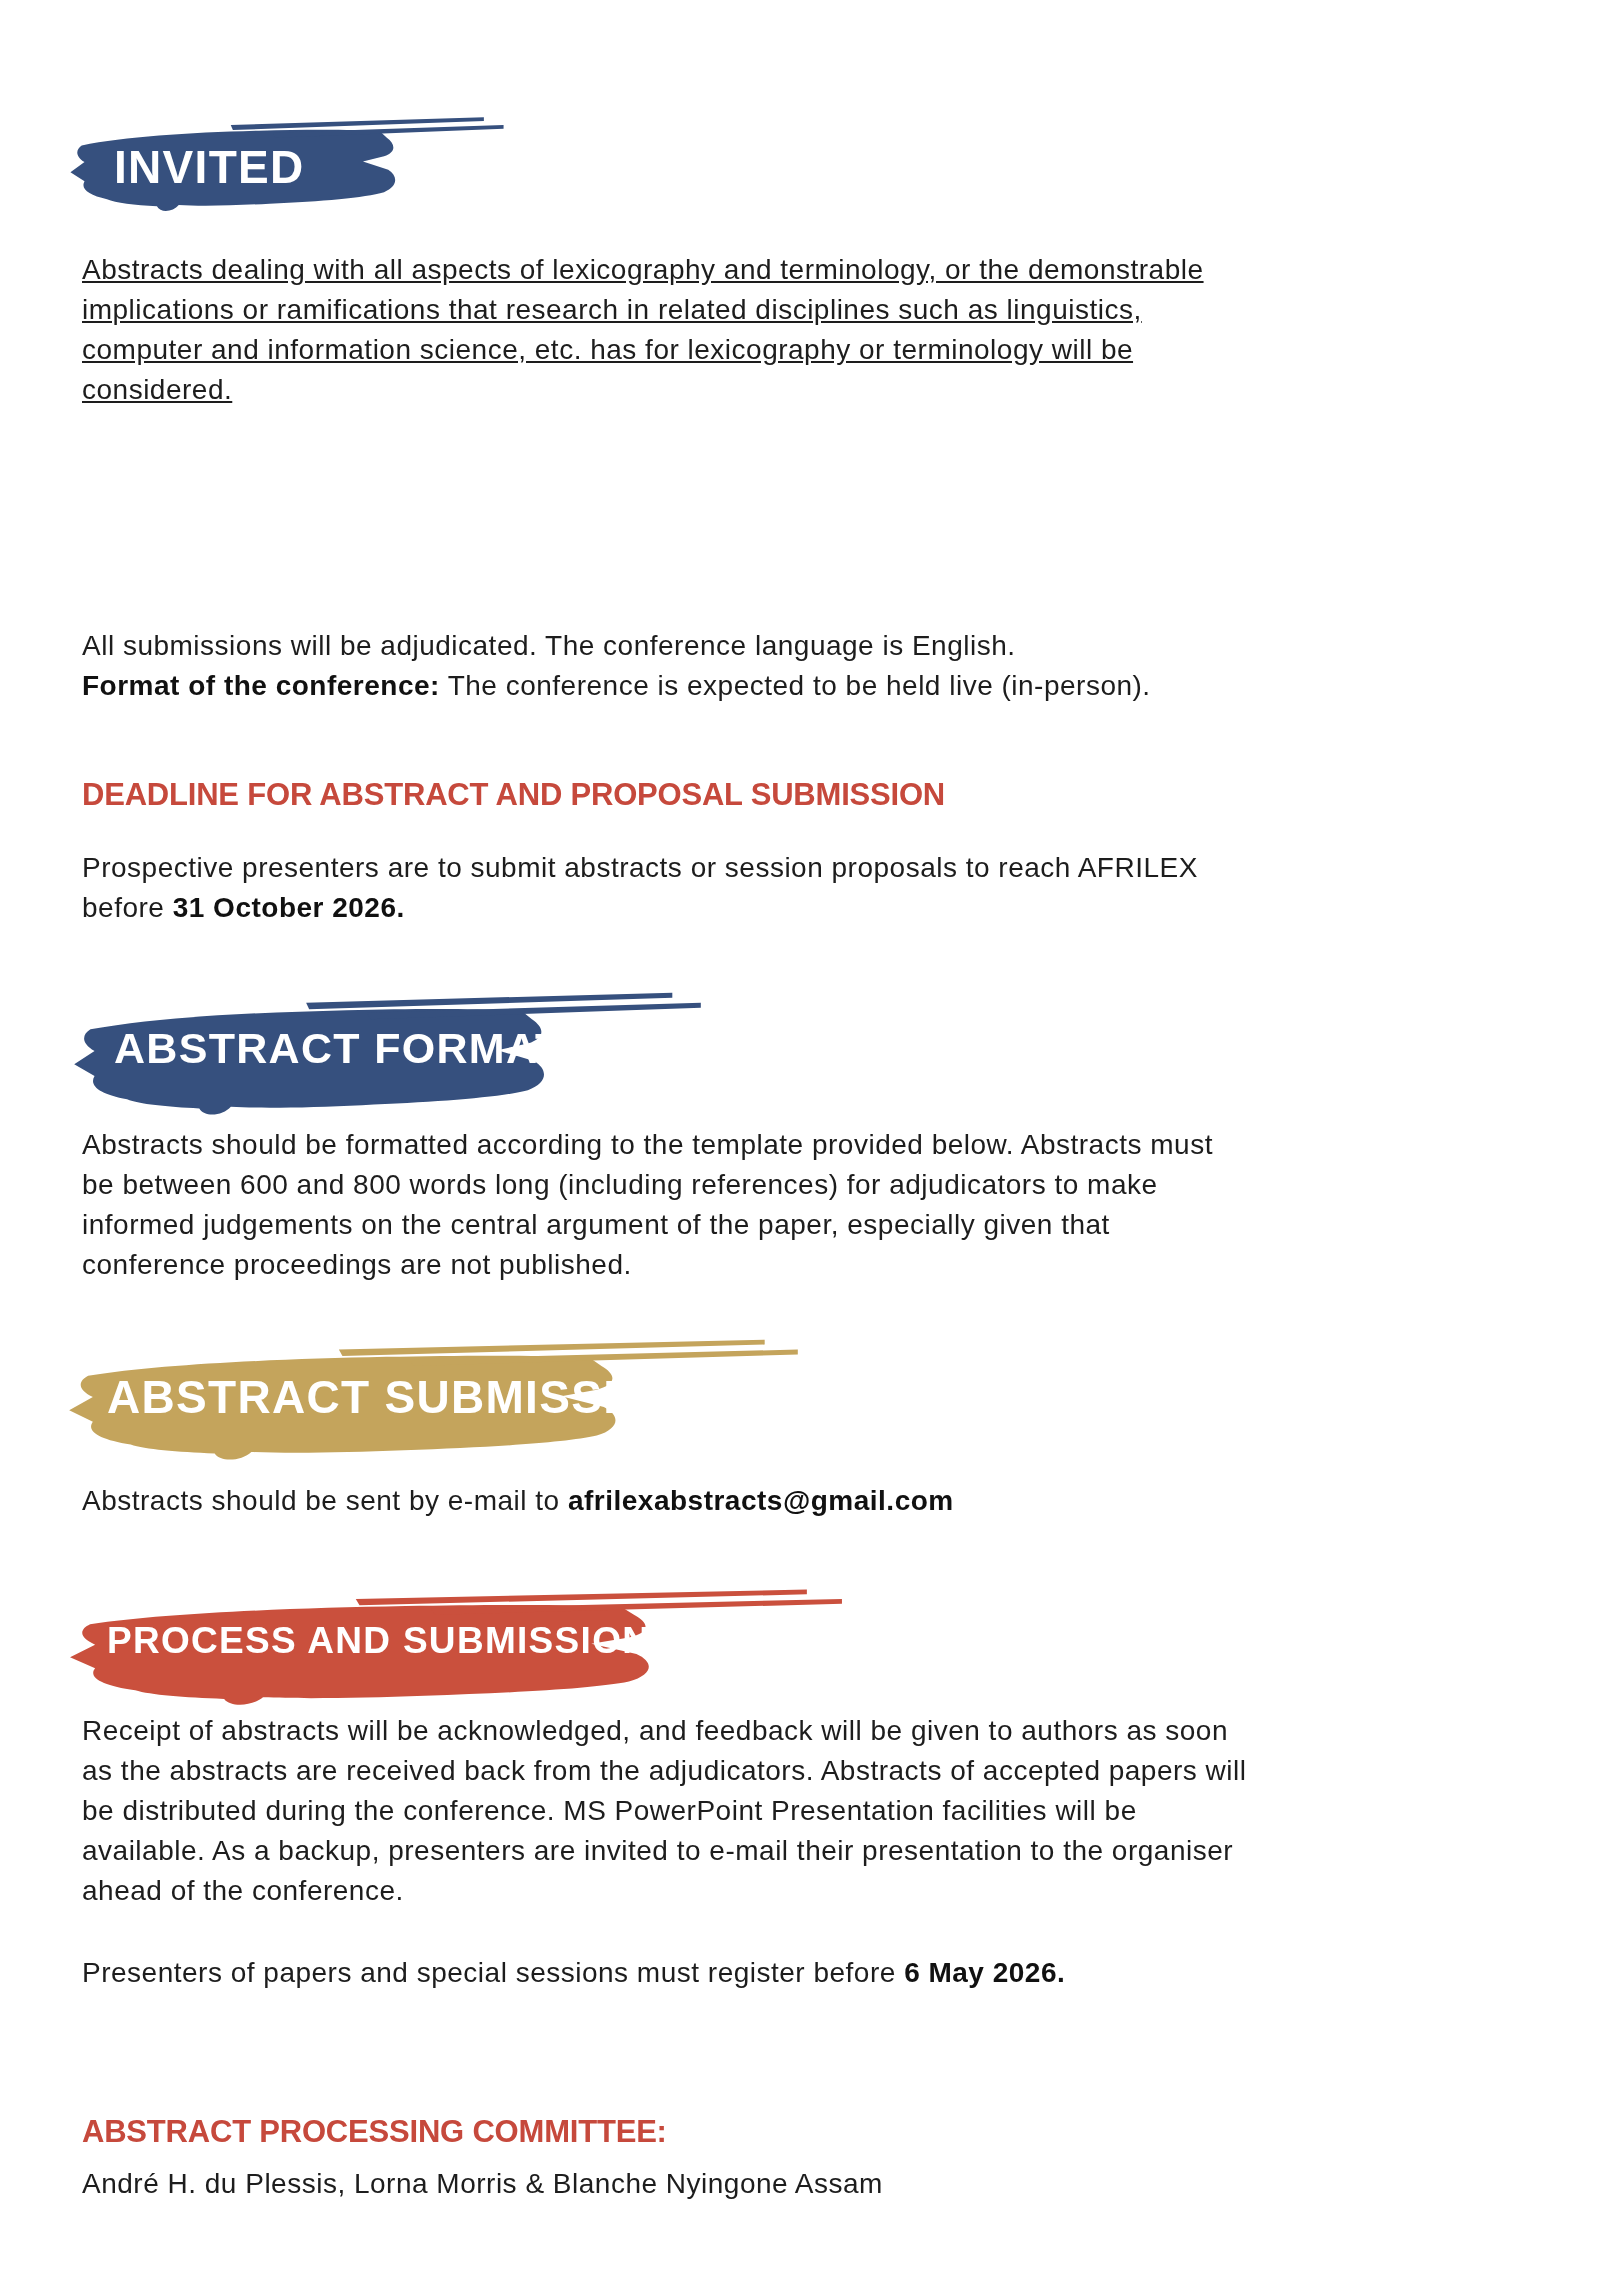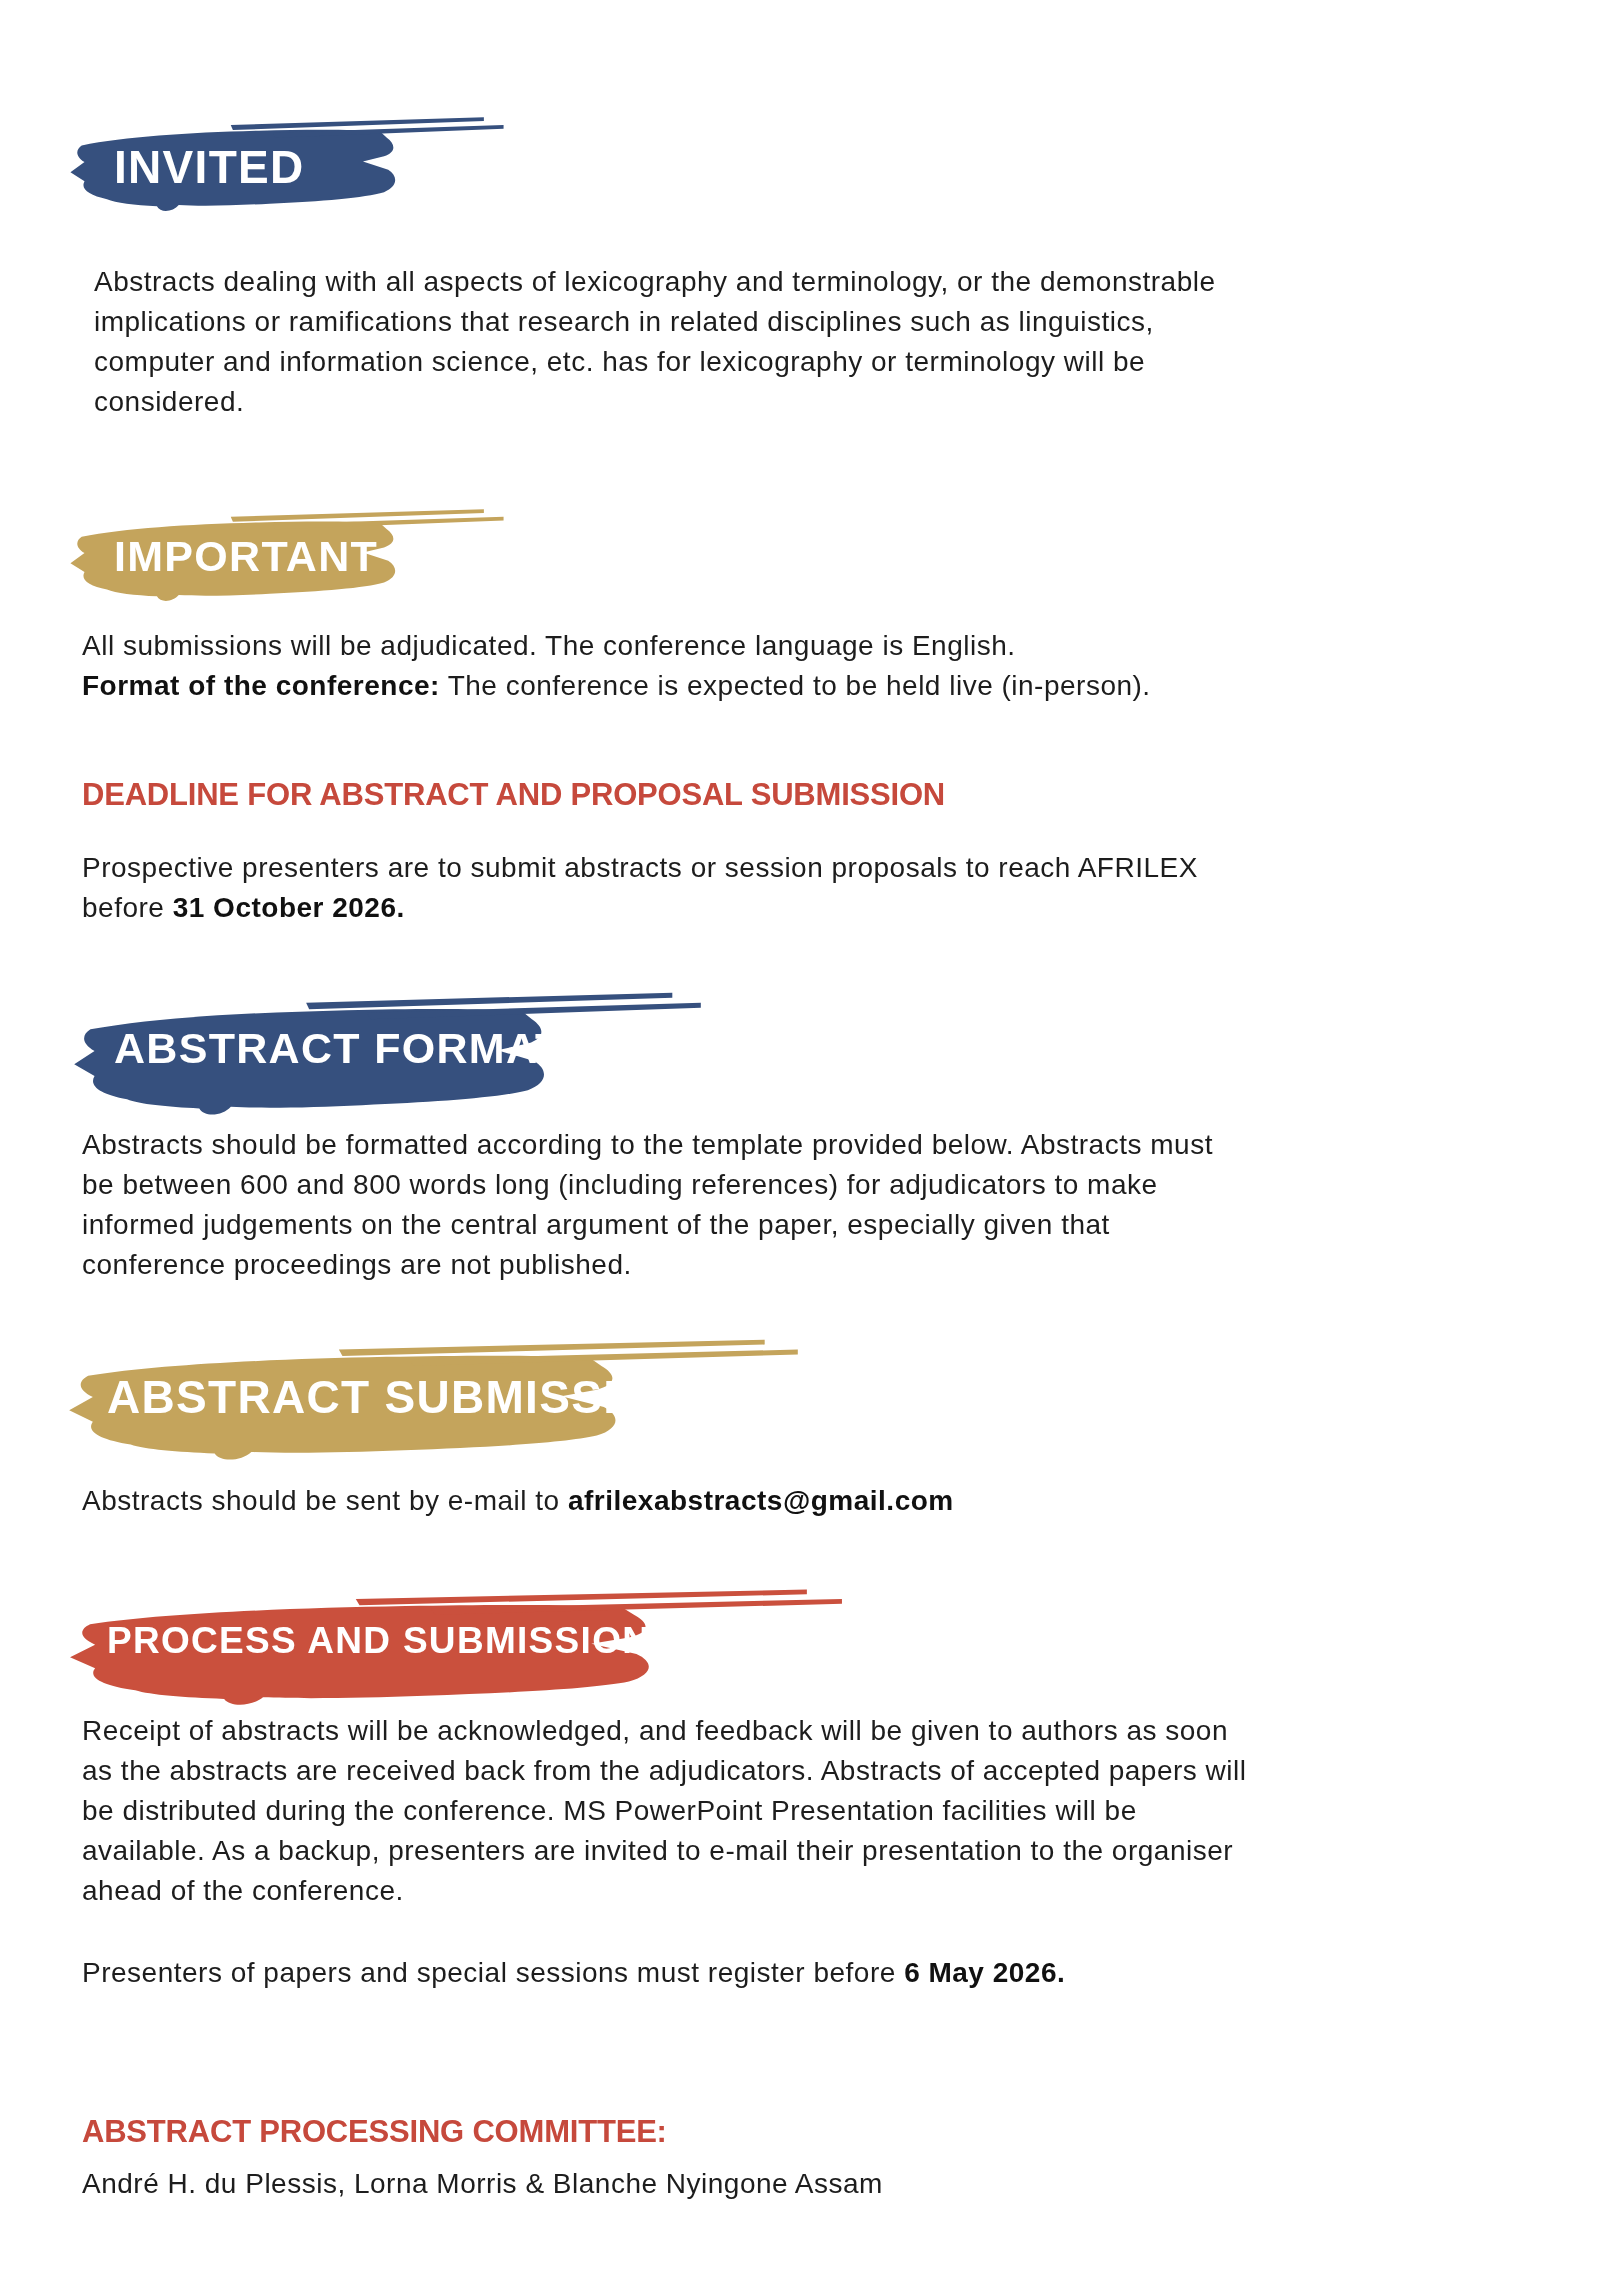--- a/index.html
+++ b/index.html
@@ -47,33 +47,25 @@
 
   <div class="banner c-blue" style="left:62px;top:116px;width:450px;height:96px;">
     <svg viewBox="0 0 640 150" preserveAspectRatio="none">
       <path fill="currentColor" d="M28,46 C90,32 180,26 280,23 C350,21 415,21 452,24 L462,34 C474,44 476,56 458,63 L428,71 L464,84 C478,94 478,110 458,119 C430,128 370,133 295,137 C245,140 196,141 166,139 C158,150 140,152 135,141 C103,139 76,136 64,130 C38,124 26,114 32,102 L12,88 L32,72 C18,62 20,52 28,46 Z"></path>
       <path fill="currentColor" d="M240,14 L600,2 L600,8 L243,22 Z"></path>
       <path fill="currentColor" d="M300,26 L628,14 L628,20 L303,34 Z"></path>
     </svg>
     <span class="label" style="font-size:46px;">INVITED</span>
   </div>
 
-  <p class="body-text" style="left:82px;top:250px;margin:12px;">Abstracts dealing with all aspects of lexicography and terminology, or the demonstrable
+  <p class="body-text" style="left:82px;top:250px;margin:0;text-decoration:underline;">Abstracts dealing with all aspects of lexicography and terminology, or the demonstrable
 implications or ramifications that research in related disciplines such as linguistics,
 computer and information science, etc. has for lexicography or terminology will be
 considered.</p>
 
-  <div class="banner c-gold" style="left:62px;top:508px;width:450px;height:94px;">
-    <svg viewBox="0 0 640 150" preserveAspectRatio="none">
-      <path fill="currentColor" d="M28,46 C90,32 180,26 280,23 C350,21 415,21 452,24 L462,34 C474,44 476,56 458,63 L428,71 L464,84 C478,94 478,110 458,119 C430,128 370,133 295,137 C245,140 196,141 166,139 C158,150 140,152 135,141 C103,139 76,136 64,130 C38,124 26,114 32,102 L12,88 L32,72 C18,62 20,52 28,46 Z"></path>
-      <path fill="currentColor" d="M240,14 L600,2 L600,8 L243,22 Z"></path>
-      <path fill="currentColor" d="M300,26 L628,14 L628,20 L303,34 Z"></path>
-    </svg>
-    <span class="label" style="font-size:43px;">IMPORTANT</span>
-  </div>
 
   <div class="line-pair" style="position:absolute;left:82px;top:626px;">
     <div>All submissions will be adjudicated. The conference language is English.</div>
     <div><strong>Format of the conference:</strong><span> The conference is expected to be held live (in-person).</span></div>
   </div>
 
   <h2 class="red-heading" style="left:82px;top:777px;margin:0;">DEADLINE FOR ABSTRACT AND PROPOSAL SUBMISSION</h2>
 
   <div class="line-pair" style="position:absolute;left:82px;top:848px;">
     <div>Prospective presenters are to submit abstracts or session proposals to reach AFRILEX</div>

